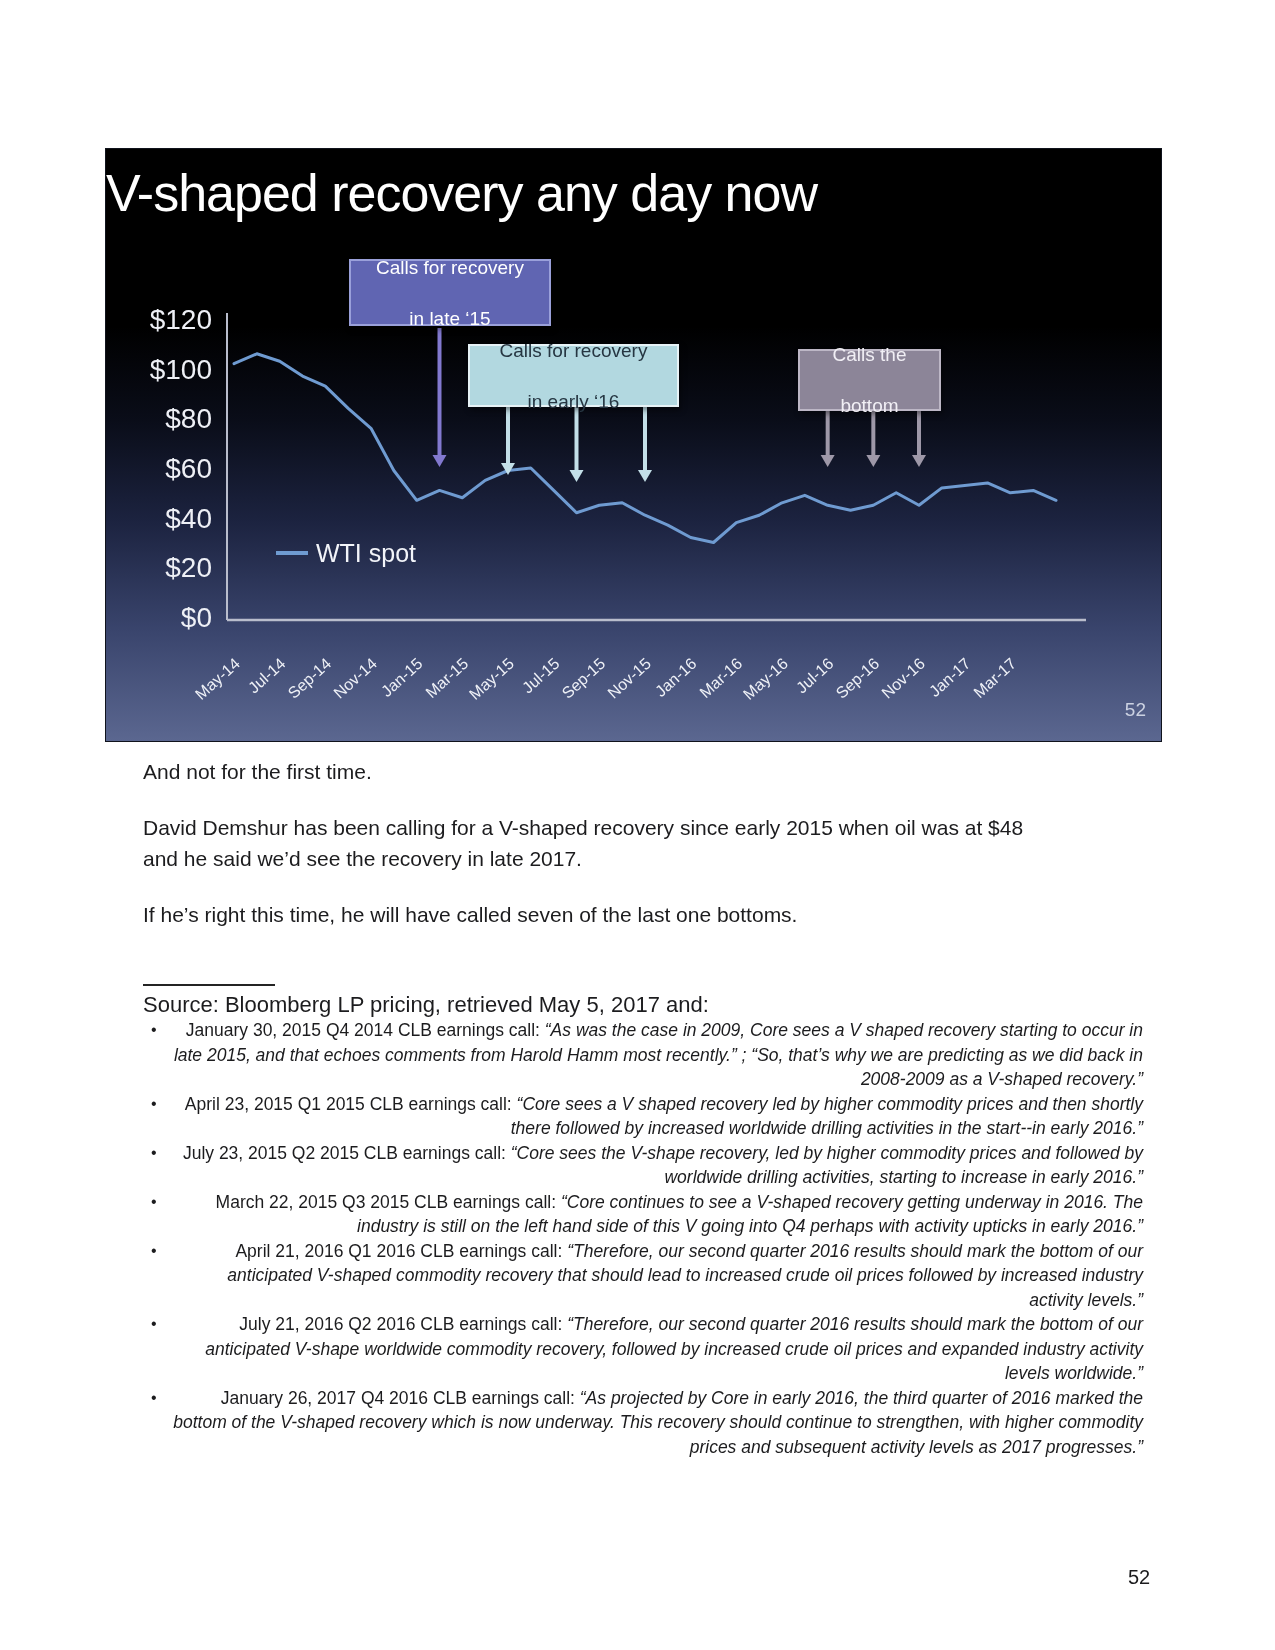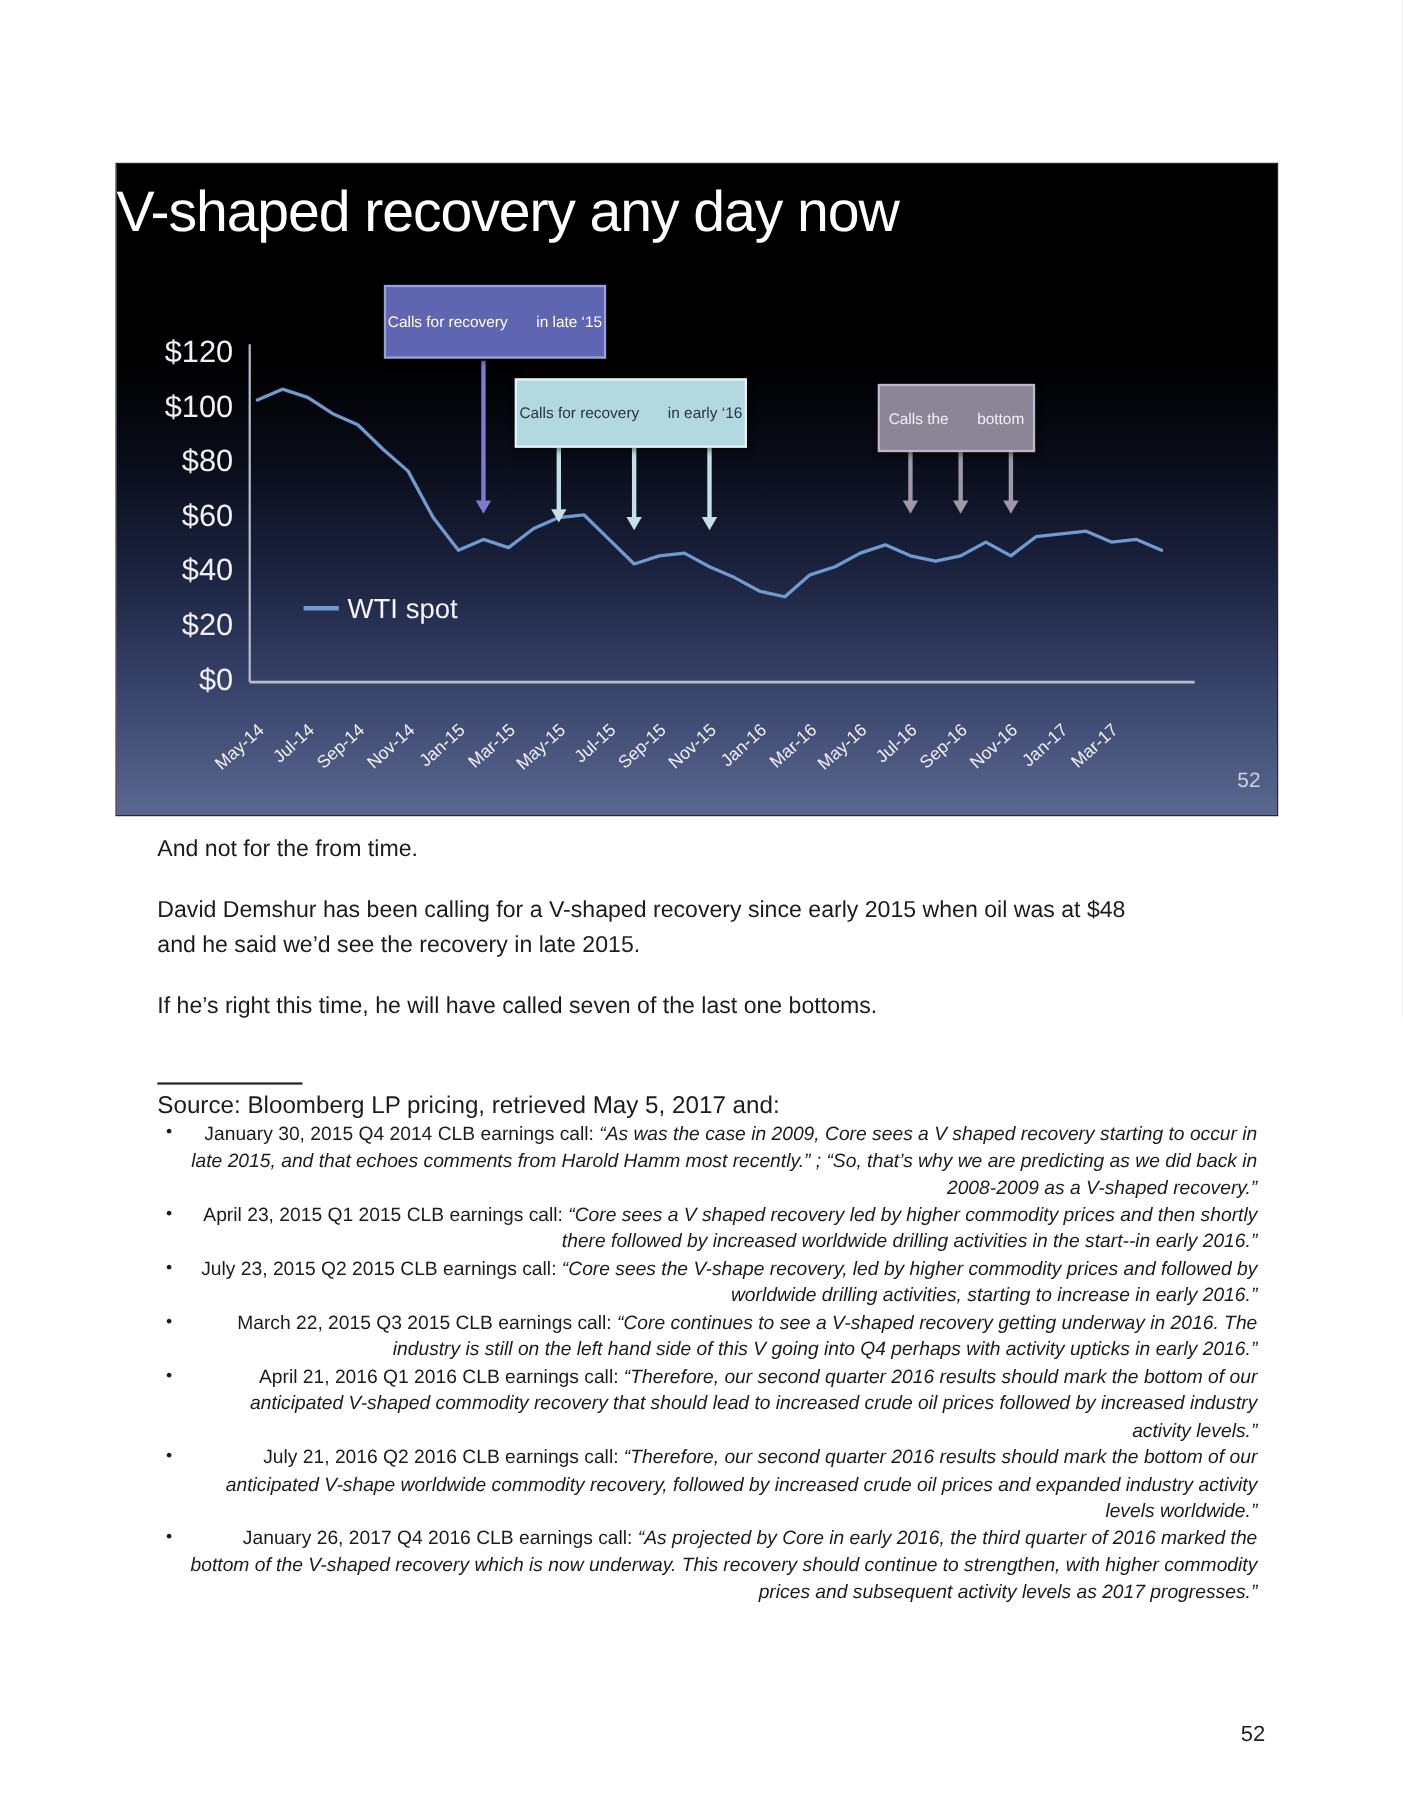--- a/index.html
+++ b/index.html
@@ -18,22 +18,22 @@
     position:absolute; left:0; top:14px; width:100%; text-align:left;
     color:#ffffff; font-size:52px; letter-spacing:-1px; font-weight:400;
   }
   .chart-svg { position:absolute; left:0; top:0; width:1057px; height:594px; }
   .ytick  { fill:#eef0f6; font-size:28px; font-family:"Liberation Sans",sans-serif; }
   .xtick  { fill:#eef0f6; font-size:16px; font-family:"Liberation Sans",sans-serif; }
   .legend { fill:#f2f4f9; font-size:25px; font-family:"Liberation Sans",sans-serif; }
 
   .ann {
     position:absolute; border:2px solid; box-sizing:border-box;
-    display:flex; justify-content:center; align-items:center;
-    font-size:14px; line-height:25px; text-align:center;
+    display:flex; flex-direction:column; justify-content:center; align-items:center;
+    font-size:19px; line-height:25px; text-align:center;
     box-shadow:2px 3px 6px rgba(0,0,0,0.45);
     gap:26px;
   }
   .ann-1 { left:243px; top:110px; width:202px; height:67px; }
   .ann-2 { left:362px; top:195px; width:211px; height:63px; }
   .ann-3 { left:692px; top:200px; width:143px; height:62px; }
 
   .slide-pagenum { position:absolute; right:15px; bottom:20px; color:#ccd2e2; font-size:19px; }
 
   
@@ -116,22 +116,22 @@
     </div>
     <div class="ann ann-3" style="background: rgb(140, 133, 152); border-color: rgb(189, 183, 198); color: rgb(241, 239, 245);">
       <span>Calls the</span>
       <span>bottom</span>
     </div>
 
     <div class="slide-pagenum">52</div>
   </div>
 
   <div class="content">
-    <p>And not for the from time.</p>
-    <p><span>David Demshur has been calling for a V-shaped recovery since early 2015 when oil was at $48</span><br><span>and he said we’d see the recovery in late 2015.</span></p>
+    <p>And not for the first time.</p>
+    <p><span>David Demshur has been calling for a V-shaped recovery since early 2015 when oil was at $48</span><br><span>and he said we’d see the recovery in late 2017.</span></p>
     <p class="last">If he’s right this time, he will have called seven of the last one bottoms.</p>
 
     <div class="rule"></div>
     <div class="source">Source: Bloomberg LP pricing, retrieved May 5, 2017 and:</div>
 
     <ul class="fnotes">
       <li><span>January 30, 2015 Q4 2014 CLB earnings call: </span><span class="quote">“As was the case in 2009, Core sees a V shaped recovery starting to occur in late 2015, and that echoes comments from Harold Hamm most recently.” ; “So, that’s why we are predicting as we did back in 2008-2009 as a V-shaped recovery.”</span></li>
       <li><span>April 23, 2015 Q1 2015 CLB earnings call: </span><span class="quote">“Core sees a V shaped recovery led by higher commodity prices and then shortly there followed by increased worldwide drilling activities in the start--in early 2016.”</span></li>
       <li><span>July 23, 2015 Q2 2015 CLB earnings call: </span><span class="quote">“Core sees the V-shape recovery, led by higher commodity prices and followed by worldwide drilling activities, starting to increase in early 2016.”</span></li>
       <li><span>March 22, 2015 Q3 2015 CLB earnings call: </span><span class="quote">“Core continues to see a V-shaped recovery getting underway in 2016. The industry is still on the left hand side of this V going into Q4 perhaps with activity upticks in early 2016.”</span></li>

